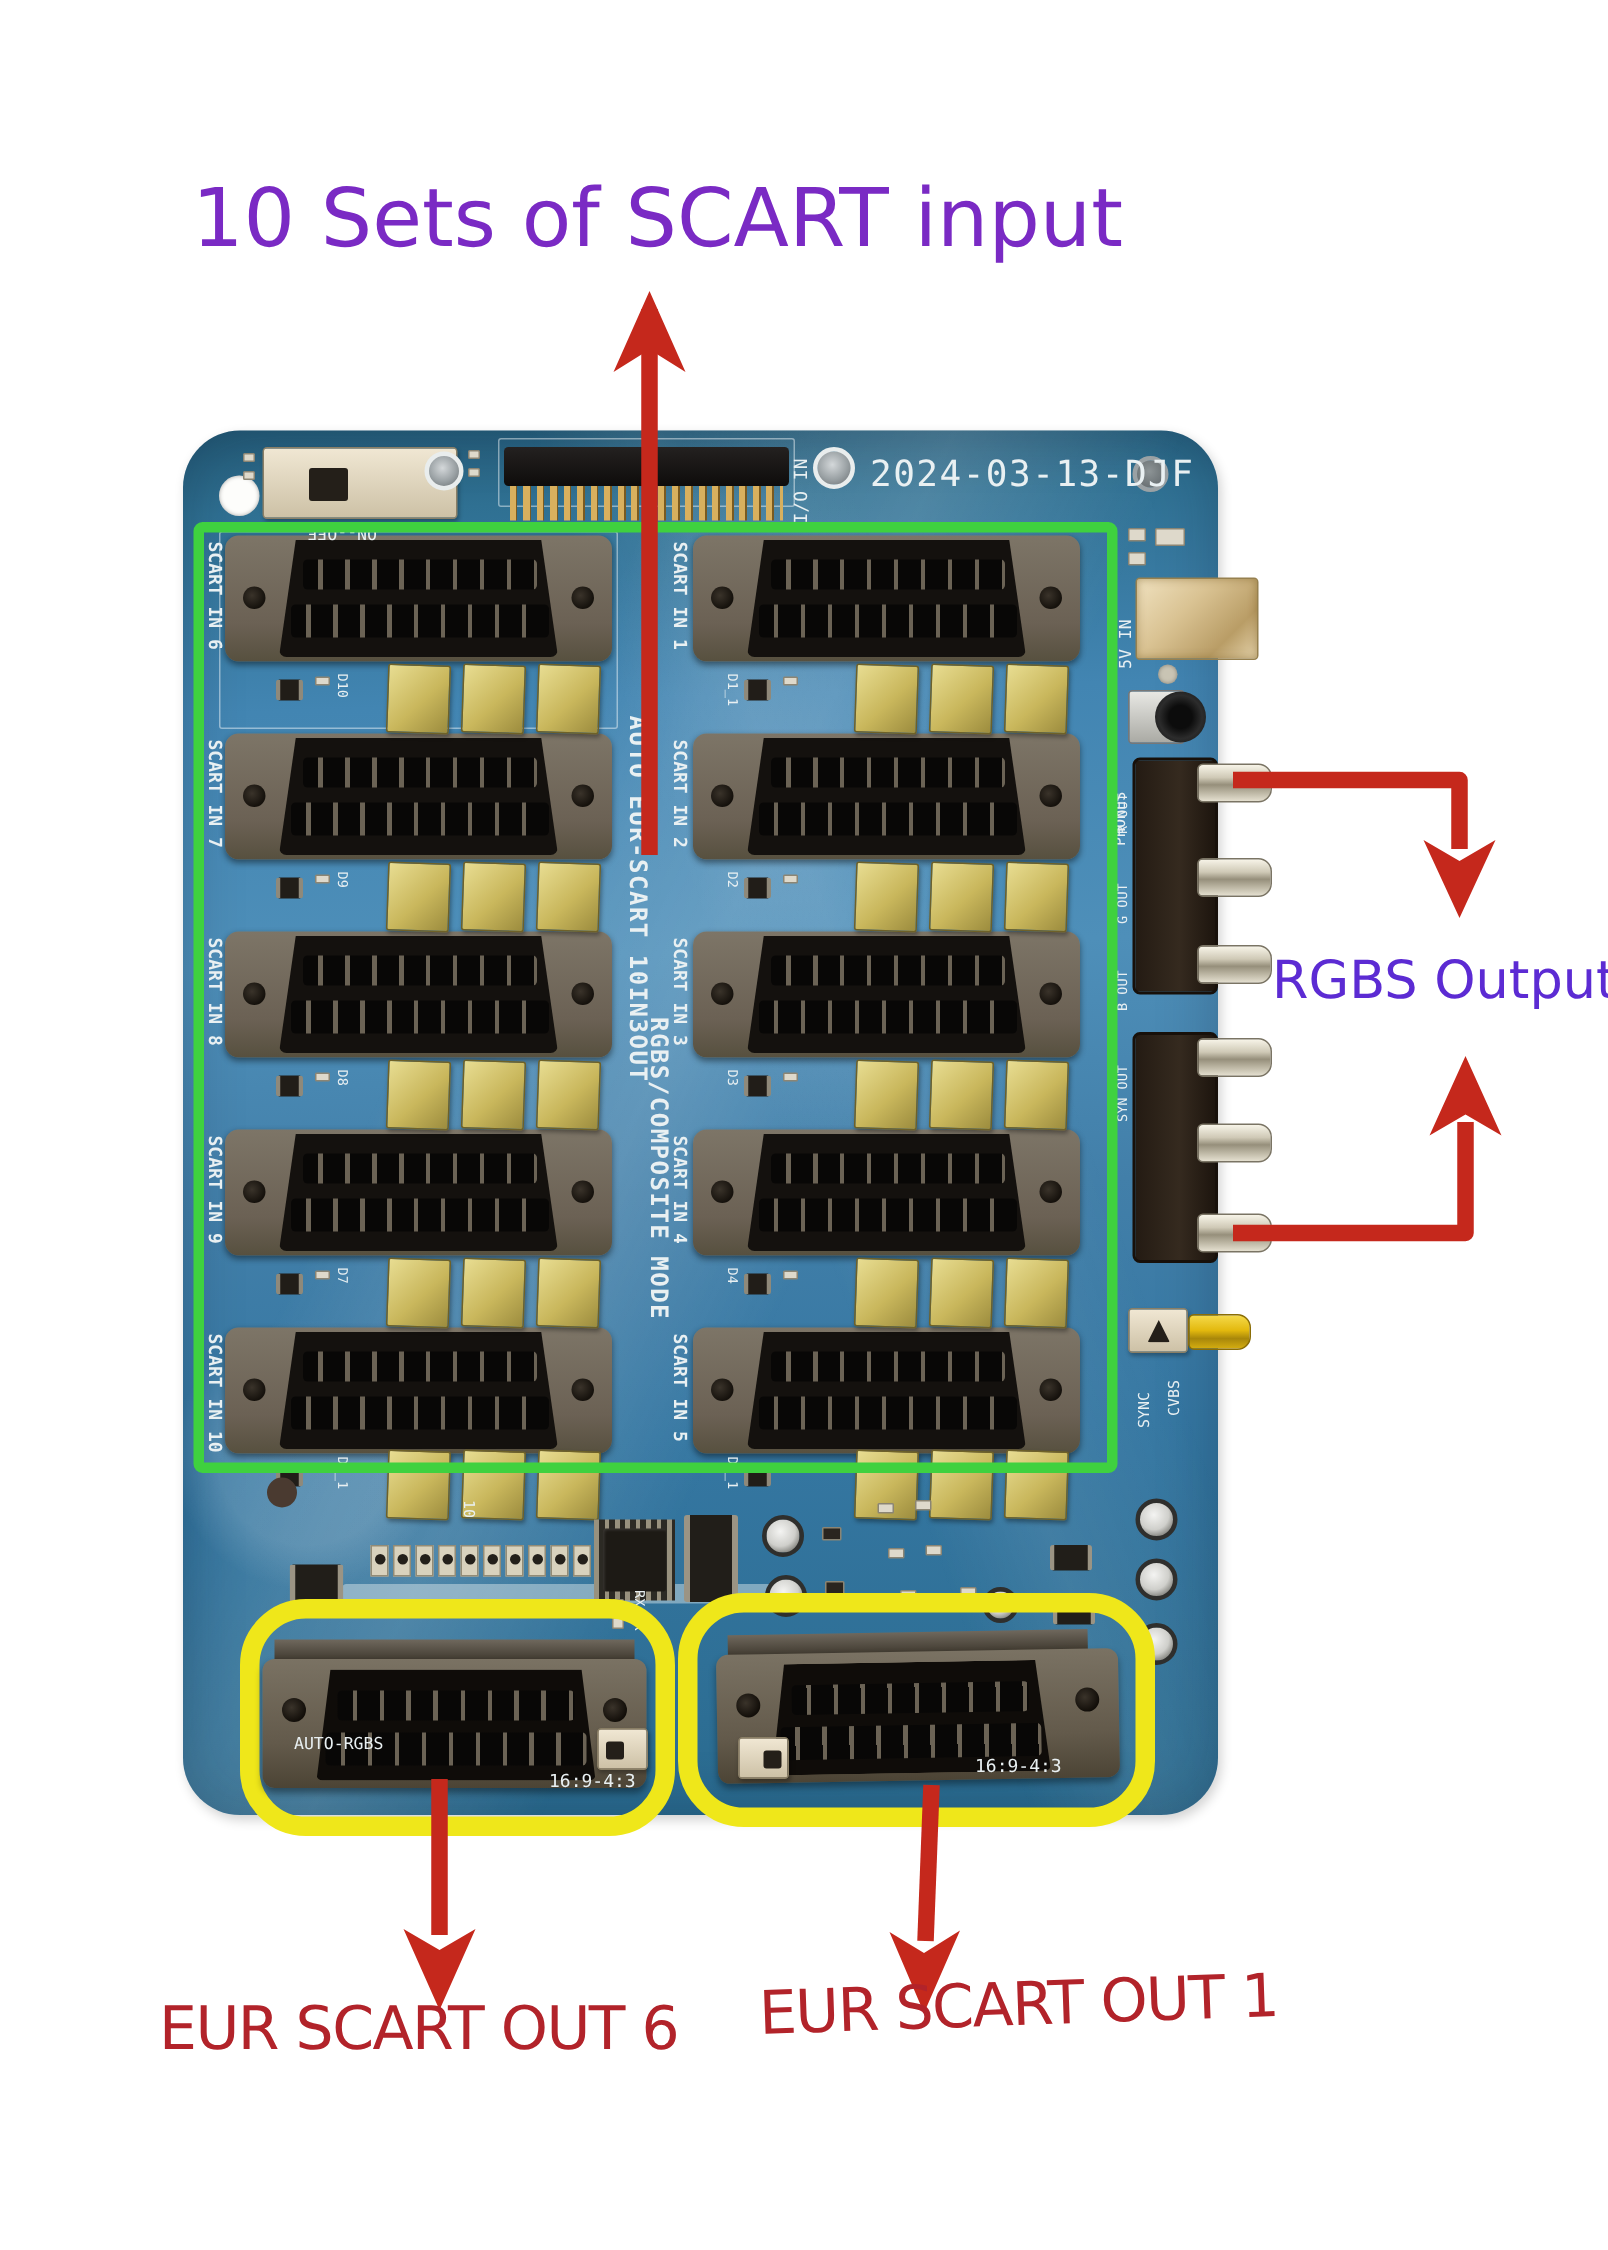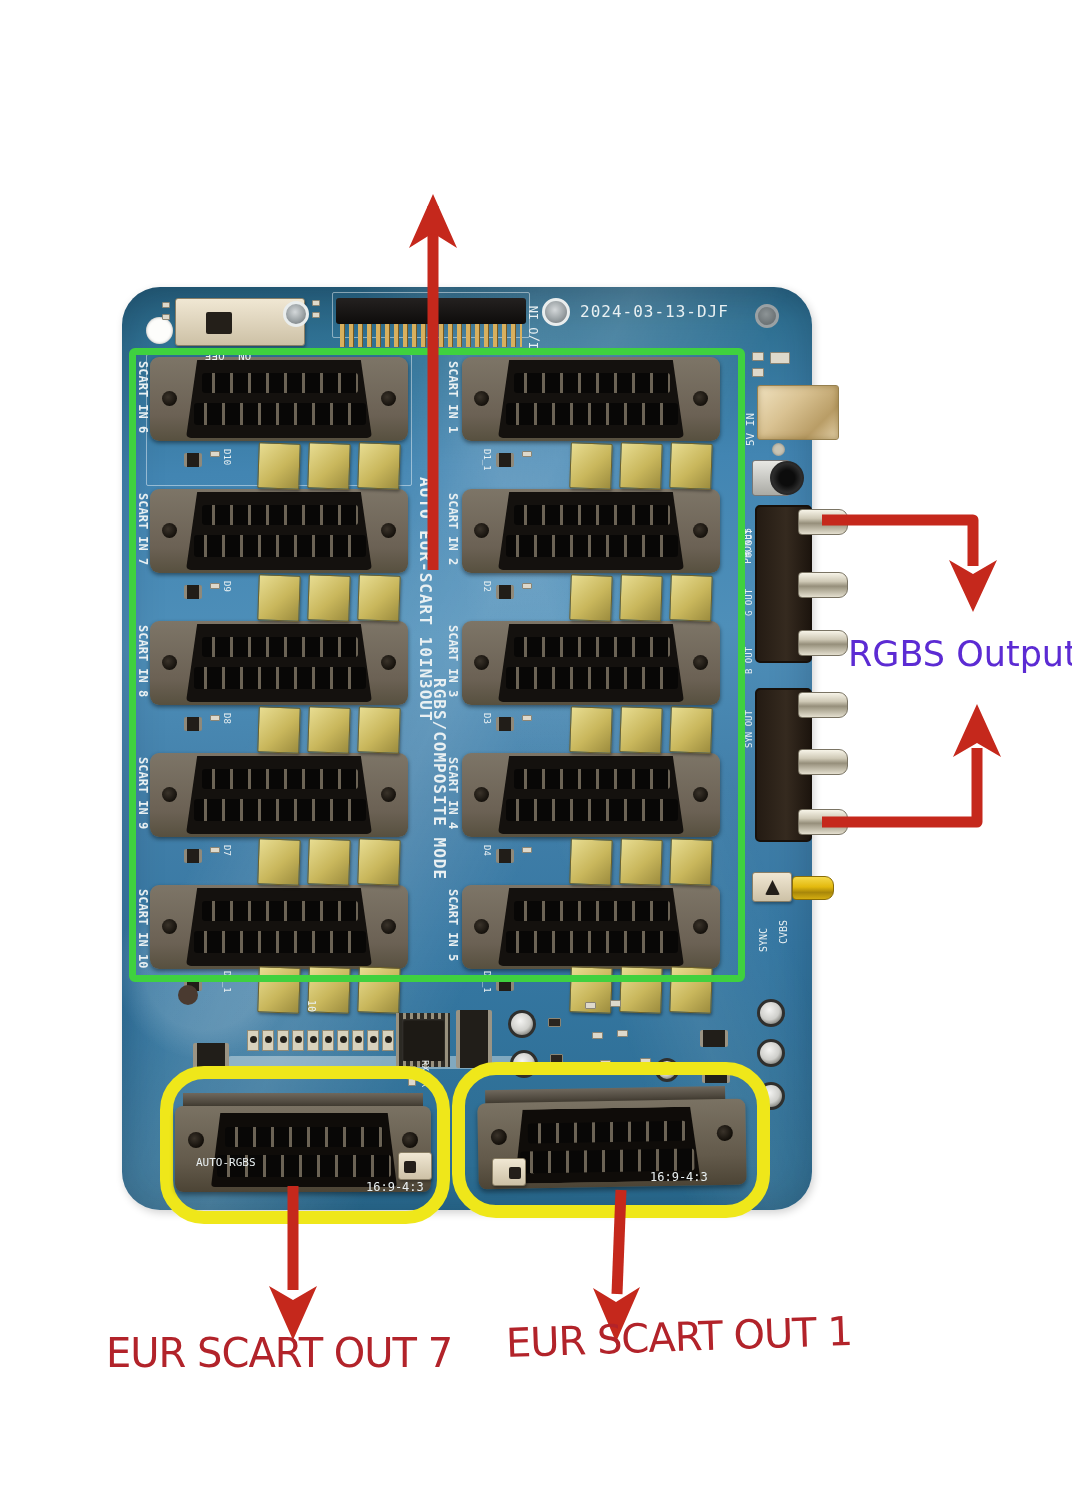--- a/index.html
+++ b/index.html
@@ -118,40 +118,41 @@
   .scart-out .face{position:absolute;left:36px;top:20px;width:186px;height:74px;background:#0f0c09;
     clip-path:polygon(5% 0,95% 0,100% 100%,0 100%);border-radius:4px}
   .scart-out .p1{left:50px;top:34px;width:158px;height:20px}
   .scart-out .p2{left:42px;top:62px;width:174px;height:22px}
 </style>
 </head>
 <body>
 
 <div class="canvas">
 
+  <div class="title">10 Sets of SCART input</div>
 
   <div class="board"></div>
 
   <div class="hole" style="left:146px;top:317px;width:27px;height:27px"></div>
   <div class="slide-switch" style="left:175px;top:298px;width:130px;height:48px">
     <span class="knob" style="left:30px;top:13px;width:26px;height:22px"></span>
   </div>
   <div class="silk" style="left:205px;top:349px;font-size:11px;transform:rotate(180deg)">ON--OFF</div>
   <div class="pad" style="left:162px;top:302px;width:8px;height:6px;z-index:4"></div>
   <div class="pad" style="left:162px;top:314px;width:8px;height:6px;z-index:4"></div>
   <div class="pad" style="left:312px;top:300px;width:8px;height:6px;z-index:4"></div>
   <div class="pad" style="left:312px;top:312px;width:8px;height:6px;z-index:4"></div>
   <div class="screw" style="left:283px;top:301px;width:26px;height:26px"></div>
   <div class="silk-frame" style="left:332px;top:292px;width:198px;height:46px"></div>
   <div style="position:absolute;left:336px;top:298px;width:190px;height:26px;background:linear-gradient(180deg,#242120,#0e0c0b);border-radius:3px;z-index:4"></div>
   <div style="position:absolute;left:340px;top:324px;width:182px;height:23px;z-index:4;
        background:repeating-linear-gradient(90deg,#d8b05e 0 4px,#7a5a20 4px 5px,transparent 5px 9px)"></div>
   <div class="silk vt-up" style="left:527px;top:289px;height:60px;font-size:12px">I/O IN</div>
   <div class="screw" style="left:542px;top:298px;width:28px;height:28px"></div>
-  <div class="silk" style="left:580px;top:302px;font-size:16px;letter-spacing:1px">2024-03-13-DJF</div>
+  <div class="silk" style="left:580px;top:302px;font-size:24px;letter-spacing:1px">2024-03-13-DJF</div>
   <div class="screw" style="left:755px;top:304px;width:24px;height:24px;border-color:#9aa1a4;background:radial-gradient(circle at 45% 40%,#8d9496,#5d6467)"></div>
 
   <div class="green-box"></div>
 
   <div class="silk-frame" style="left:146px;top:354px;width:266px;height:132px"></div>
   <div class="scart-in" style="left:150px;top:357px">
     <div class="shell"></div>
       <div class="face"></div>
       <div class="pins p1"></div>
       <div class="pins p2"></div>
@@ -409,16 +410,16 @@
     <path class="hd" d="M973 612 L949 560 L973 574 L997 560 Z"></path>
     <path class="ln" d="M822 822 L977 822 L977 748"></path>
     <path class="hd" d="M977 704 L953 757 L977 743 L1001 757 Z"></path>
     <path class="ln" d="M293 1186 L293 1290"></path>
     <path class="hd" d="M293 1340 L269 1286 L293 1300 L317 1286 Z"></path>
     <path class="ln" d="M621 1190 L617 1294"></path>
     <path class="hd" d="M616 1342 L593 1288 L616 1302 L640 1287 Z"></path>
   </svg>
 
   <div class="rgbs-label">RGBS Output</div>
-  <div class="out-label out2">EUR SCART OUT 7</div>
+  <div class="out-label out2">EUR SCART OUT 6</div>
   <div class="out-label out1">EUR SCART OUT 1</div>
 
 </div>
 
 </body></html>

